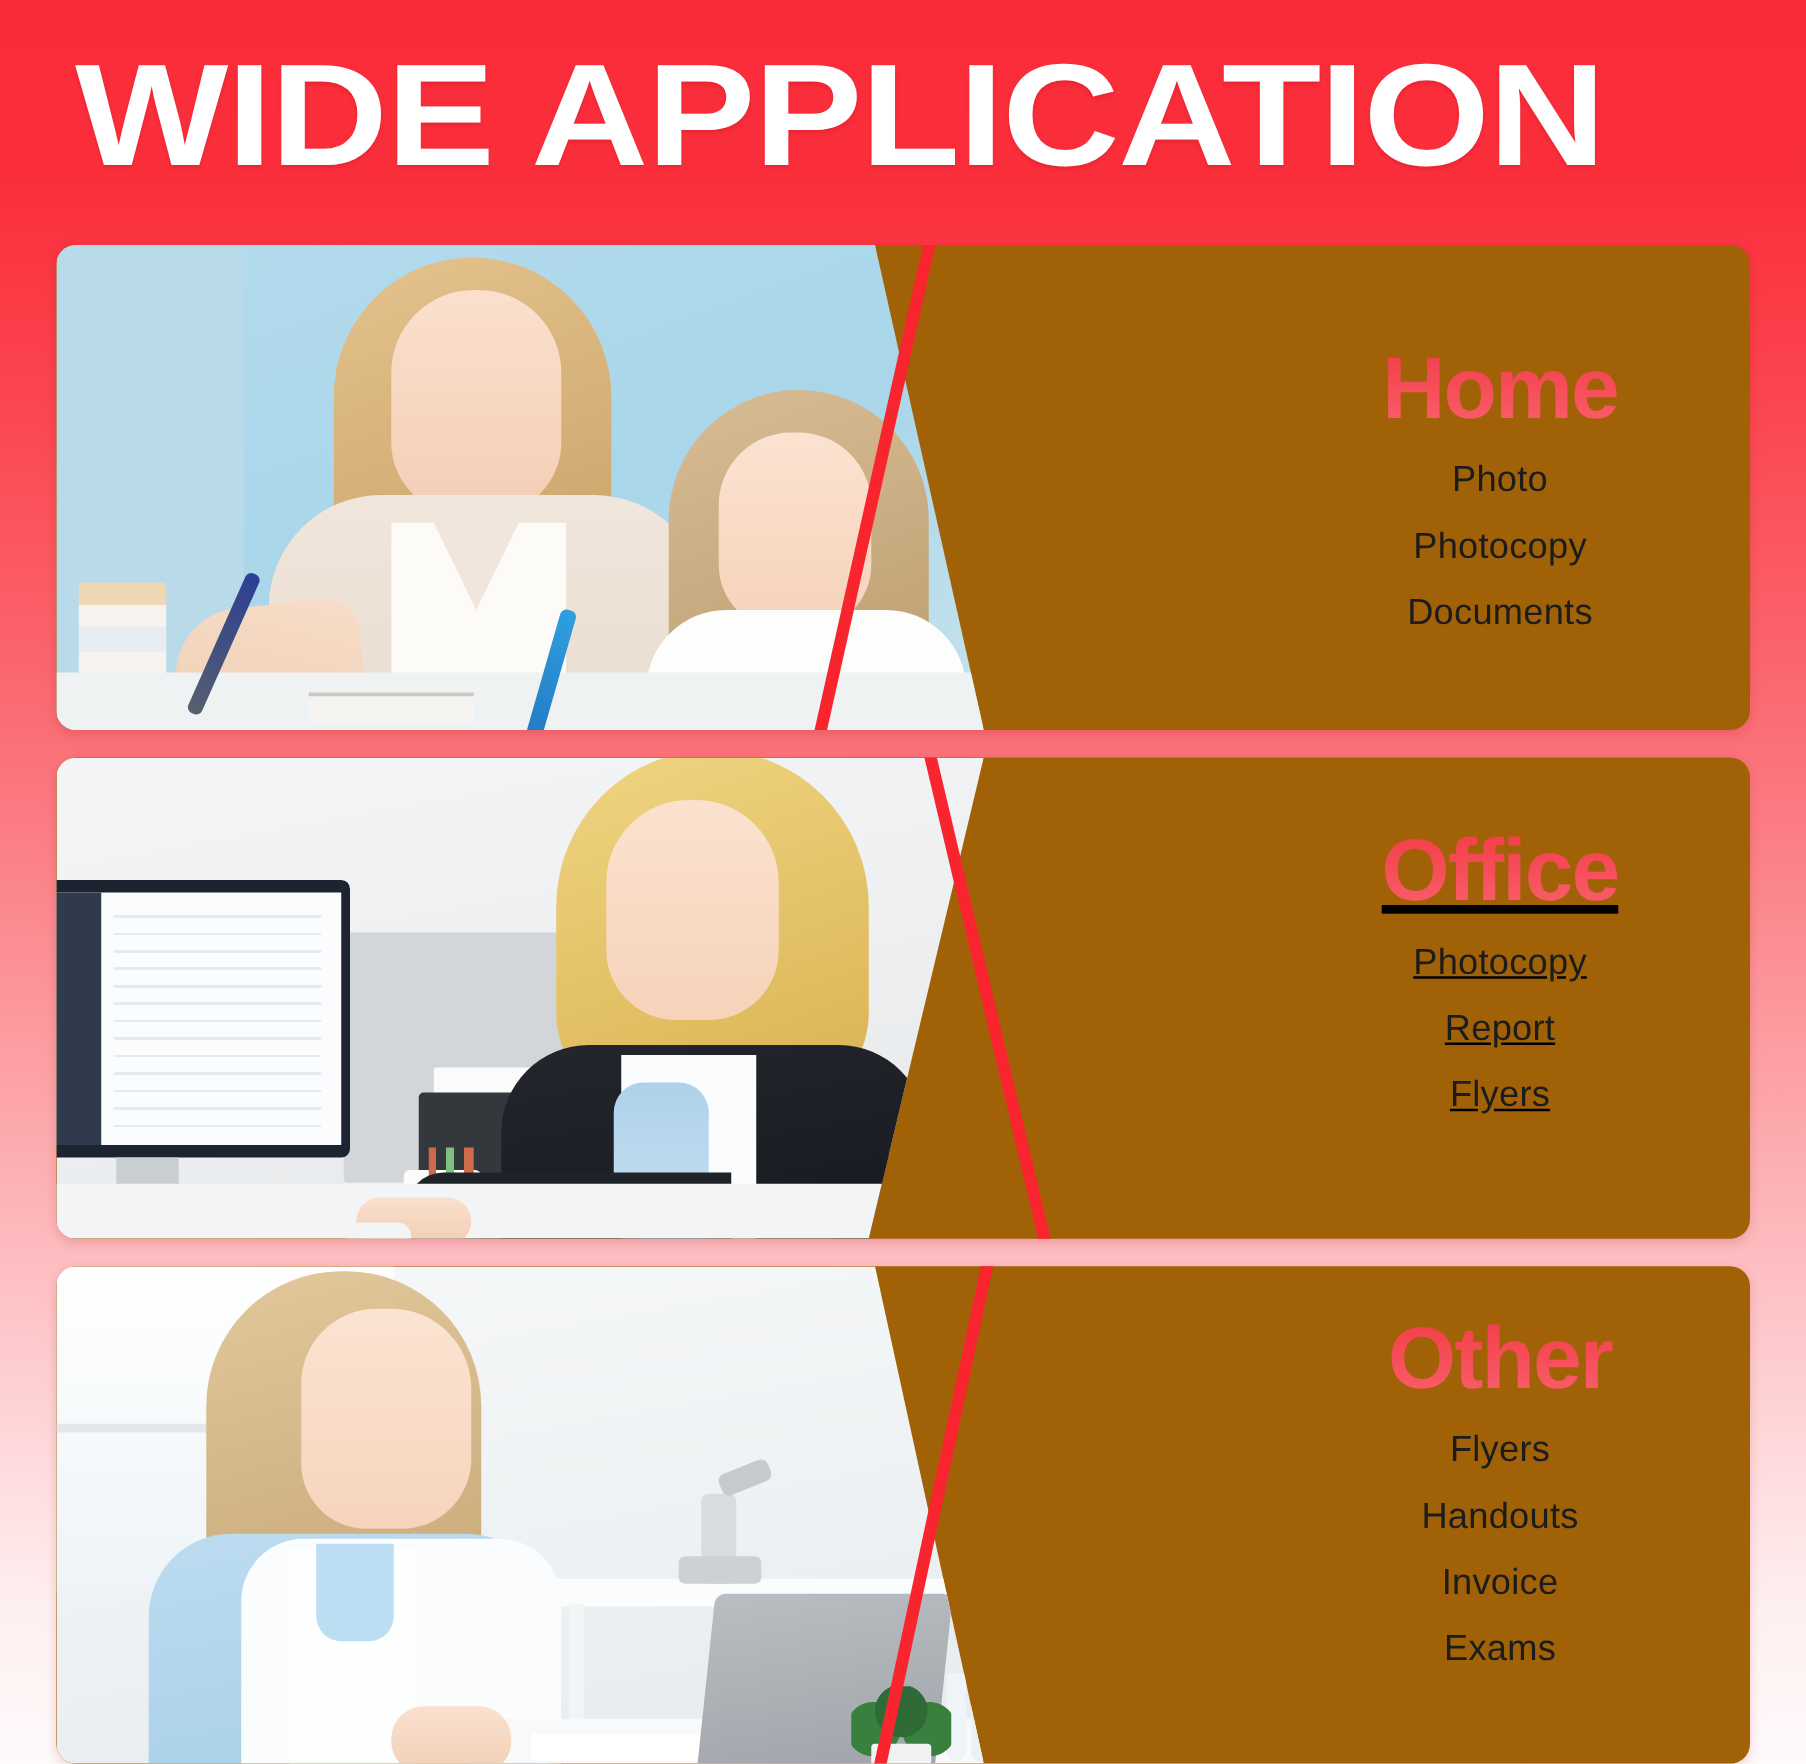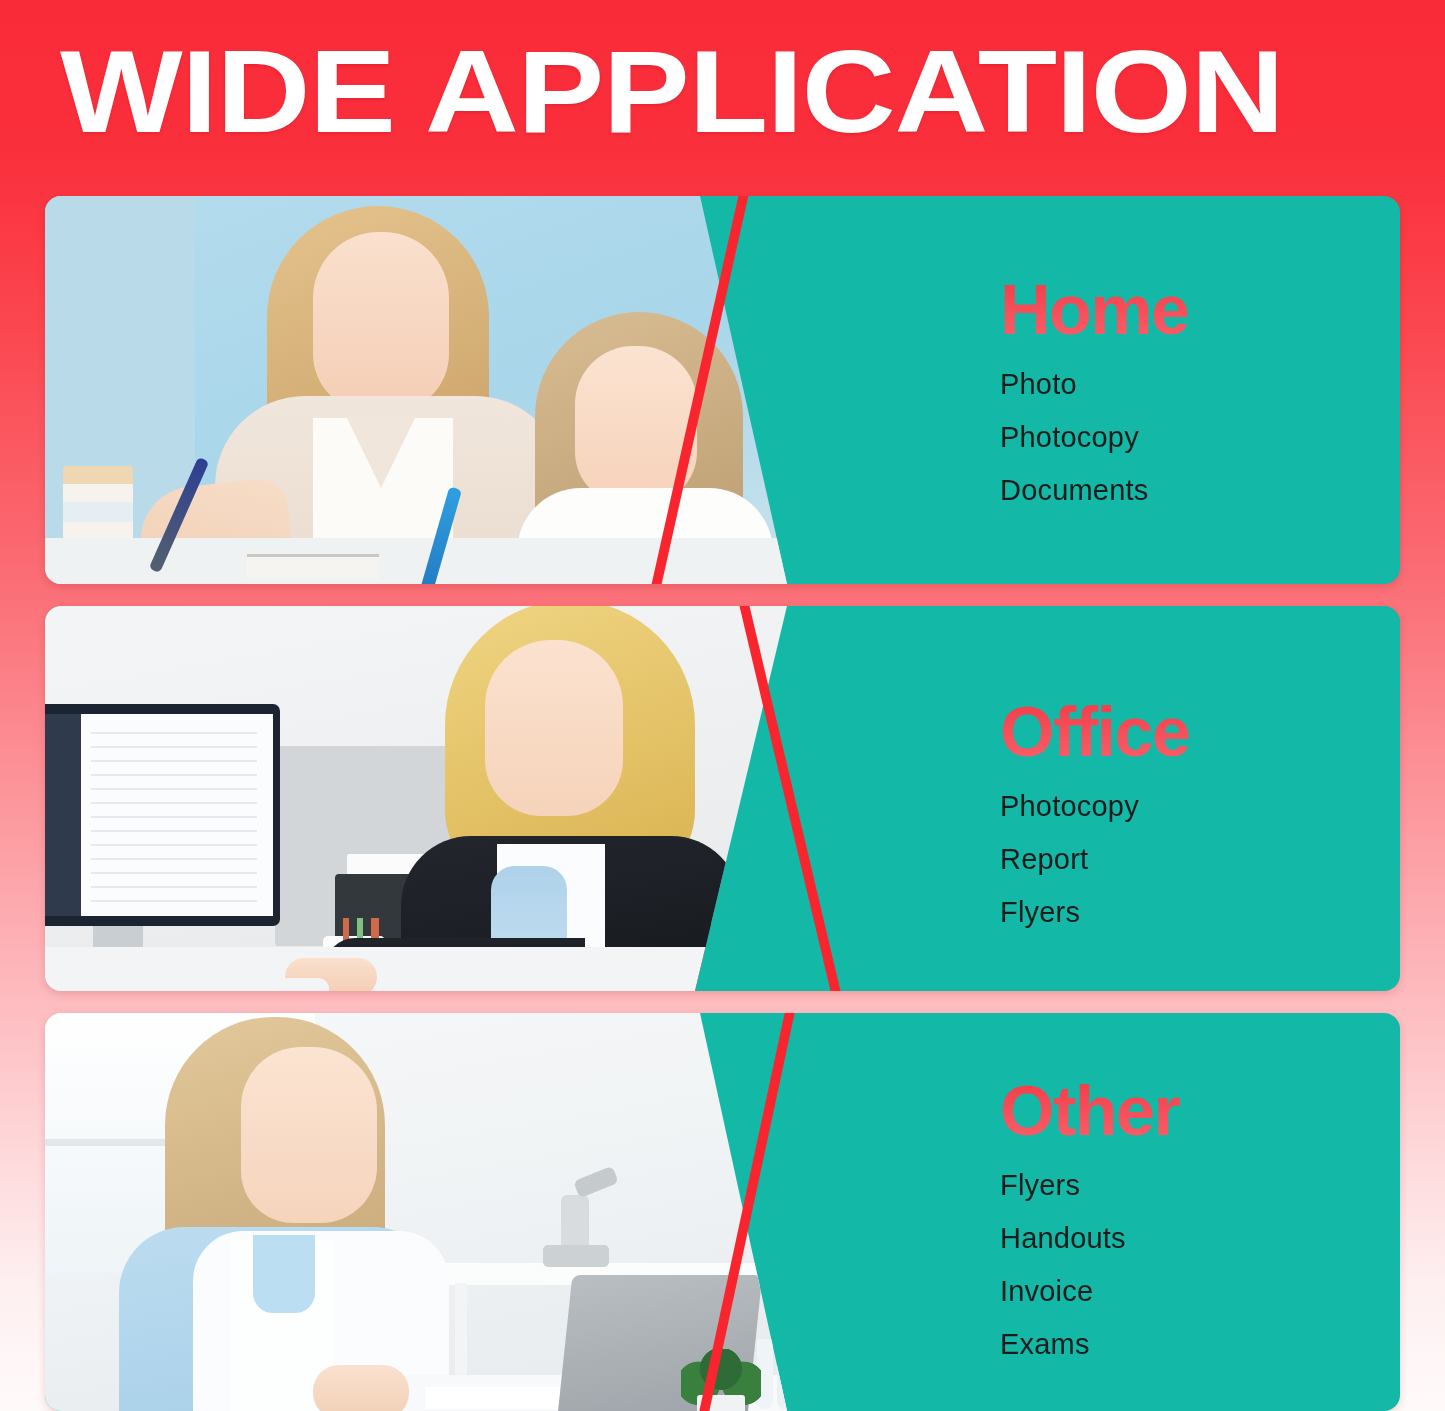--- a/index.html
+++ b/index.html
@@ -22,24 +22,25 @@
     font-weight:bold; color:#ffffff;
     letter-spacing:-1px;
     transform:scaleX(1.12); transform-origin:left center;
     white-space:nowrap;
     text-shadow:0 2px 3px rgba(150,0,10,0.18);
   }
 
   
   .card {
     position:absolute; left:45px; width:1355px;
-    background:#14b8a6;
+    background:#a16207;
     border-radius:16px;
     overflow:hidden;
     box-shadow:0 3px 9px rgba(140,0,12,0.16);
+    text-align:center;
   }
   #card-1 { top:196px;  height:388px; }
   #card-2 { top:606px;  height:385px; }
   #card-3 { top:1013px; height:398px; }
 
   .photo {
     position:absolute; left:0; top:0; bottom:0;
     overflow:hidden;
   }
   
@@ -64,22 +65,22 @@
     color:transparent; -webkit-text-fill-color:transparent;
     letter-spacing:-1.5px;
   }
   .lines { margin-top:10px; }
   .lines div {
     font-size:29px; line-height:53px;
     font-weight:300; color:#1c1c1c; letter-spacing:0.2px;
   }
 
   #card-1 .textcol { padding-top:76px; }
-  #card-2 .textcol { padding-top:88px; }
-  #card-3 .textcol { padding-top:60px; }
+  #card-2 .textcol { padding-top:52px;text-decoration:underline; }
+  #card-3 .textcol { padding-top:35px; }
 
   
   .ph { position:absolute; }
 
   
   .p1 { width:745px; height:100%; background:linear-gradient(160deg,#b4dced 0%,#a9d6ea 55%,#c9e3ec 100%); }
   .p1 .wall-l { left:0; top:0; width:150px; height:100%; background:#b9dae8; }
   .p1 .desk { left:0; bottom:0; width:100%; height:46px; background:#eef2f2; }
   .p1 .books { left:18px; bottom:40px; width:70px; height:78px;
     background:linear-gradient(180deg,#f0d7b4 0 18px,#f6f3ee 18px 36px,#e7eef2 36px 56px,#f6f3ee 56px 78px); border-radius:3px; }

